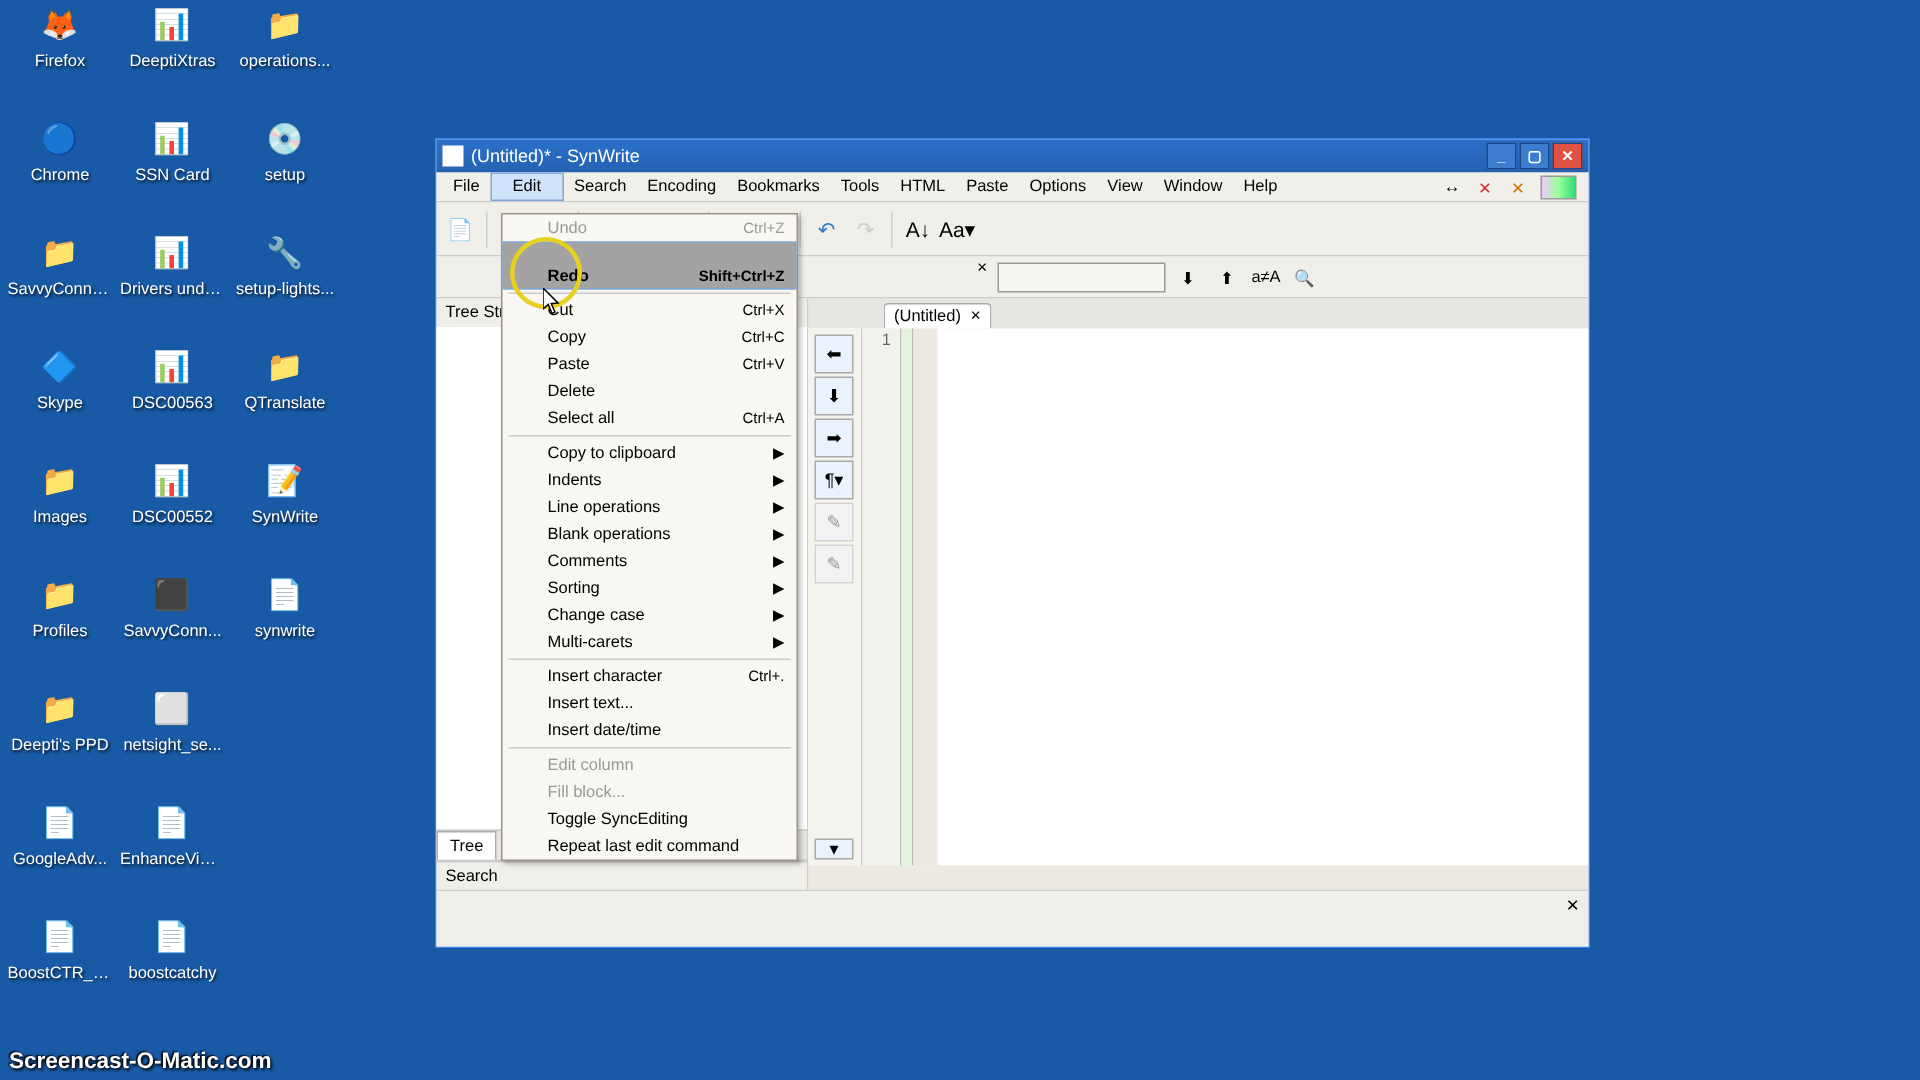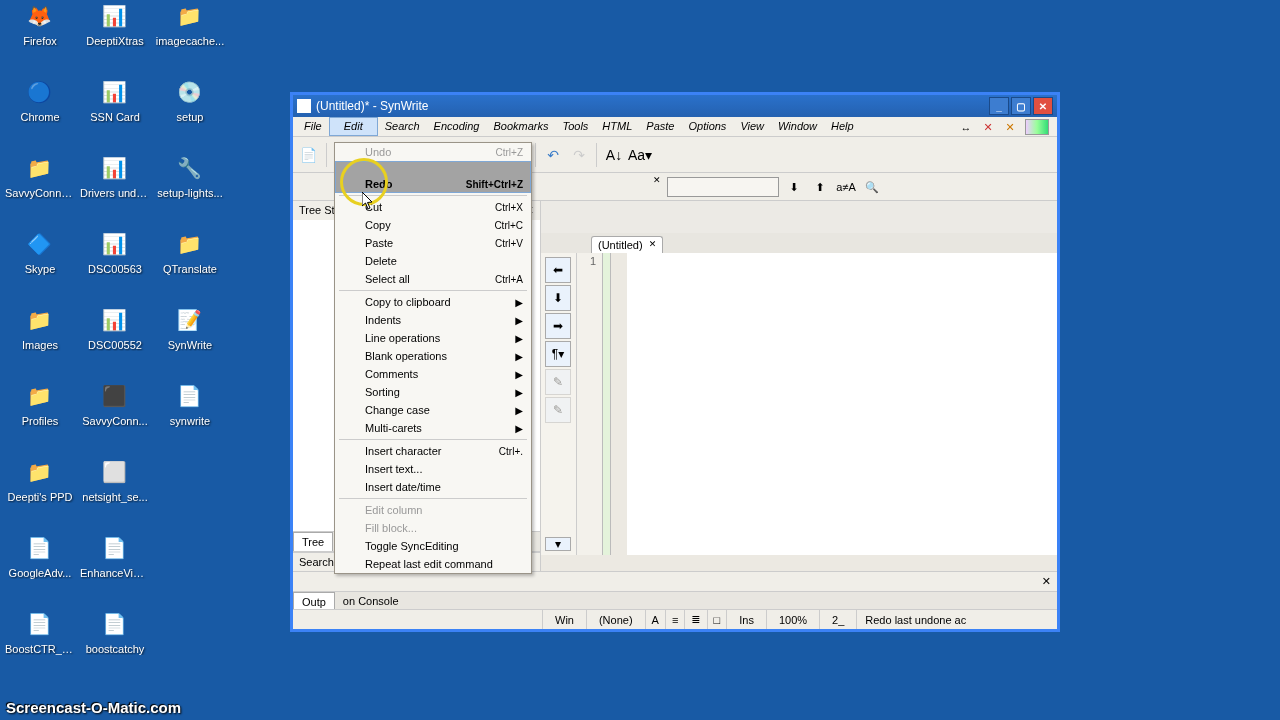--- a/index.html
+++ b/index.html
@@ -3,30 +3,30 @@
 <meta charset="utf-8">
 <style>
 * { box-sizing: border-box; margin: 0; padding: 0; font-family: Tahoma, sans-serif; font-size: 11px; }
 body { width: 1280px; height: 720px; background: #185aa5; overflow: hidden; position: relative; }
 
 .desktop { position: absolute; top: 0; left: 0; width: 100%; height: 100%; }
 .desktop-icon { position: absolute; width: 70px; text-align: center; color: #fff; cursor: pointer; }
 .desktop-icon .ico { width: 32px; height: 32px; margin: 0 auto 3px; display: flex; align-items: center; justify-content: center; font-size: 20px; }
 .desktop-icon .lbl { text-shadow: 1px 1px 2px rgba(0,0,0,0.8); overflow: hidden; white-space: nowrap; text-overflow: ellipsis; }
 
-.window { position: absolute; left: 290px; top: 92px; width: 770px; height: 540px; background: #eceae5; border: 3px solid #3b82f6; display: flex; flex-direction: column; }
+.window { position: absolute; left: 290px; top: 92px; width: 770px; height: 540px; background: #eceae5; border: 1px solid #3b82f6; display: flex; flex-direction: column; }
 .titlebar { height: 22px; background: linear-gradient(#2a71cb, #2461b0); display: flex; align-items: center; padding: 0 4px; color: #fff; }
 .titlebar .icon { width: 14px; height: 14px; background: #fff; margin-right: 5px; }
 .titlebar .title { flex: 1; font-size: 12px; }
 .titlebar .btns { display: flex; gap: 2px; }
 .titlebar .btn { width: 20px; height: 18px; background: #3d7dd0; border: 1px solid #1a4a8a; display: flex; align-items: center; justify-content: center; color: #fff; font-weight: bold; font-size: 10px; cursor: pointer; }
 .titlebar .btn.close { background: #e15040; }
 
 .menubar { height: 20px; background: #f1efe9; display: flex; align-items: stretch; border-bottom: 1px solid #ccc; padding: 0 4px; }
-.menubar .mitem { padding: 3px 7px; cursor: pointer; font-style: italic; }
+.menubar .mitem { padding: 3px 7px; cursor: pointer; }
 .menubar .mitem.active { background: #cfe3fa; border: 1px solid #7fa8d6; padding: 2px 14px; }
 .menubar .spacer { flex: 1; }
 .menubar .mico { width: 18px; height: 18px; margin: 1px 2px; display: flex; align-items: center; justify-content: center; cursor: pointer; }
 .menubar .lexbox { width: 24px; height: 16px; margin: 2px 4px; background: linear-gradient(90deg, #ecf,#9f9,#3d7); border: 1px solid #999; }
 
 .toolbar { height: 36px; background: #f0eee8; display: flex; align-items: center; padding: 2px 4px; gap: 2px; border-bottom: 1px solid #ccc; }
 .toolbar .tbtn { width: 24px; height: 24px; display: flex; align-items: center; justify-content: center; cursor: pointer; font-size: 14px; }
 .toolbar .sep { width: 1px; height: 24px; background: #ccc; margin: 0 3px; }
 
 .searchbar { height: 28px; background: #f0eee8; display: flex; align-items: center; padding: 2px 300px 2px 4px; gap: 4px; border-bottom: 1px solid #ccc; position: relative; }
@@ -38,21 +38,21 @@
 .main { flex: 1; display: flex; position: relative; }
 .leftpanel { width: 248px; background: #f0eee8; display: flex; flex-direction: column; border-right: 1px solid #ccc; }
 .leftpanel .tabrow { display: flex; background: #e8e6e0; border-top: 1px solid #ccc; border-bottom: 1px solid #ccc; }
 .leftpanel .tabrow .tab { padding: 3px 8px; cursor: pointer; }
 .leftpanel .tabrow .tab.active { background: #fff; border: 1px solid #aaa; border-bottom: none; }
 .leftpanel .ptitle { padding: 3px 6px; display: flex; justify-content: space-between; }
 .leftpanel .ptitle .xc { cursor: pointer; }
 .leftpanel .pcontent { flex: 1; background: #fff; }
 
 .editor { flex: 1; display: flex; flex-direction: column; }
-.doctabs { height: 20px; display: flex; background: #e8e6e0; align-items: flex-end; padding-left: 50px; margin-top: 32px; }
+.doctabs { height: 20px; display: flex; background: #e8e6e0; align-items: flex-end; padding-left: 50px; }
 .doctab { background: #fff; border: 1px solid #aaa; border-bottom: none; padding: 2px 6px; display: flex; gap: 6px; border-radius: 3px 3px 0 0; }
 .doctab .xc { cursor: pointer; font-size: 9px; }
 .editarea { flex: 1; display: flex; background: #fff; }
 .markbar { width: 36px; background: #f5f3ed; border-right: 1px solid #ccc; display: flex; flex-direction: column; gap: 2px; padding: 4px; }
 .markbar .mb { width: 26px; height: 26px; border: 1px solid #aaa; background: #eaf2fc; display: flex; align-items: center; justify-content: center; cursor: pointer; font-size: 12px; }
 .gutter { width: 26px; background: #f3f1eb; border-right: 1px solid #bbb; text-align: right; padding: 2px 6px 0 0; color: #666; font-family: 'Courier New', monospace; font-size: 12px; }
 .doc-content { flex: 1; padding: 2px 4px; font-family: 'Courier New', monospace; font-size: 12px; position: relative; }
 .doc-content .cursor { display: inline-block; border-right: 1px solid #000; height: 14px; vertical-align: text-top; }
 .scrollv { width: 16px; background: #ece9e2; }
 .scrollh { height: 16px; background: #ece9e2; display: flex; }
@@ -87,21 +87,21 @@
     <div class="desktop-icon" style="left: 5px; top: 0px;">
       <div class="ico">🦊</div>
       <div class="lbl">Firefox</div>
     </div>
     <div class="desktop-icon" style="left: 80px; top: 0px;">
       <div class="ico">📊</div>
       <div class="lbl">DeeptiXtras</div>
     </div>
     <div class="desktop-icon" style="left: 155px; top: 0px;">
       <div class="ico">📁</div>
-      <div class="lbl">imagecache...</div>
+      <div class="lbl">operations...</div>
     </div>
     <div class="desktop-icon" style="left: 5px; top: 76px;">
       <div class="ico">🔵</div>
       <div class="lbl">Chrome</div>
     </div>
     <div class="desktop-icon" style="left: 80px; top: 76px;">
       <div class="ico">📊</div>
       <div class="lbl">SSN Card</div>
     </div>
     <div class="desktop-icon" style="left: 155px; top: 76px;">
@@ -285,39 +285,22 @@
       </div>
       <div class="scrollh"></div>
     </div>
   </div>
 
   <div class="bottompanel">
     <div class="btabhdr">
       <span></span>
       <span class="xc">✕</span>
     </div>
-    <div class="btabs">
-      <div class="btab active">Outp</div>
-      <div class="btab">on Console</div>
-    </div>
-  </div>
-
-  <div class="statusbar">
-    <div class="cell" style="width:250px"></div>
-    <div class="cell">Win</div>
-    <div class="cell">(None)</div>
-    <div class="cell ico">A</div>
-    <div class="cell ico">≡</div>
-    <div class="cell ico">≣</div>
-    <div class="cell ico">□</div>
-    <div class="cell">Ins</div>
-    <div class="cell">100%</div>
-    <div class="cell">2_</div>
-    <div class="msg">Redo last undone ac</div>
-  </div>
+  </div>
+
 </div>
 
 <div class="contextmenu" id="contextmenu">
     <div class="cmi disabled">
       <span>Undo</span>
       <span class="sub">Ctrl+Z</span>
     </div>
     <div class="cmi hovered">
       <span>Redo</span>
       <span class="sub">Shift+Ctrl+Z</span>

